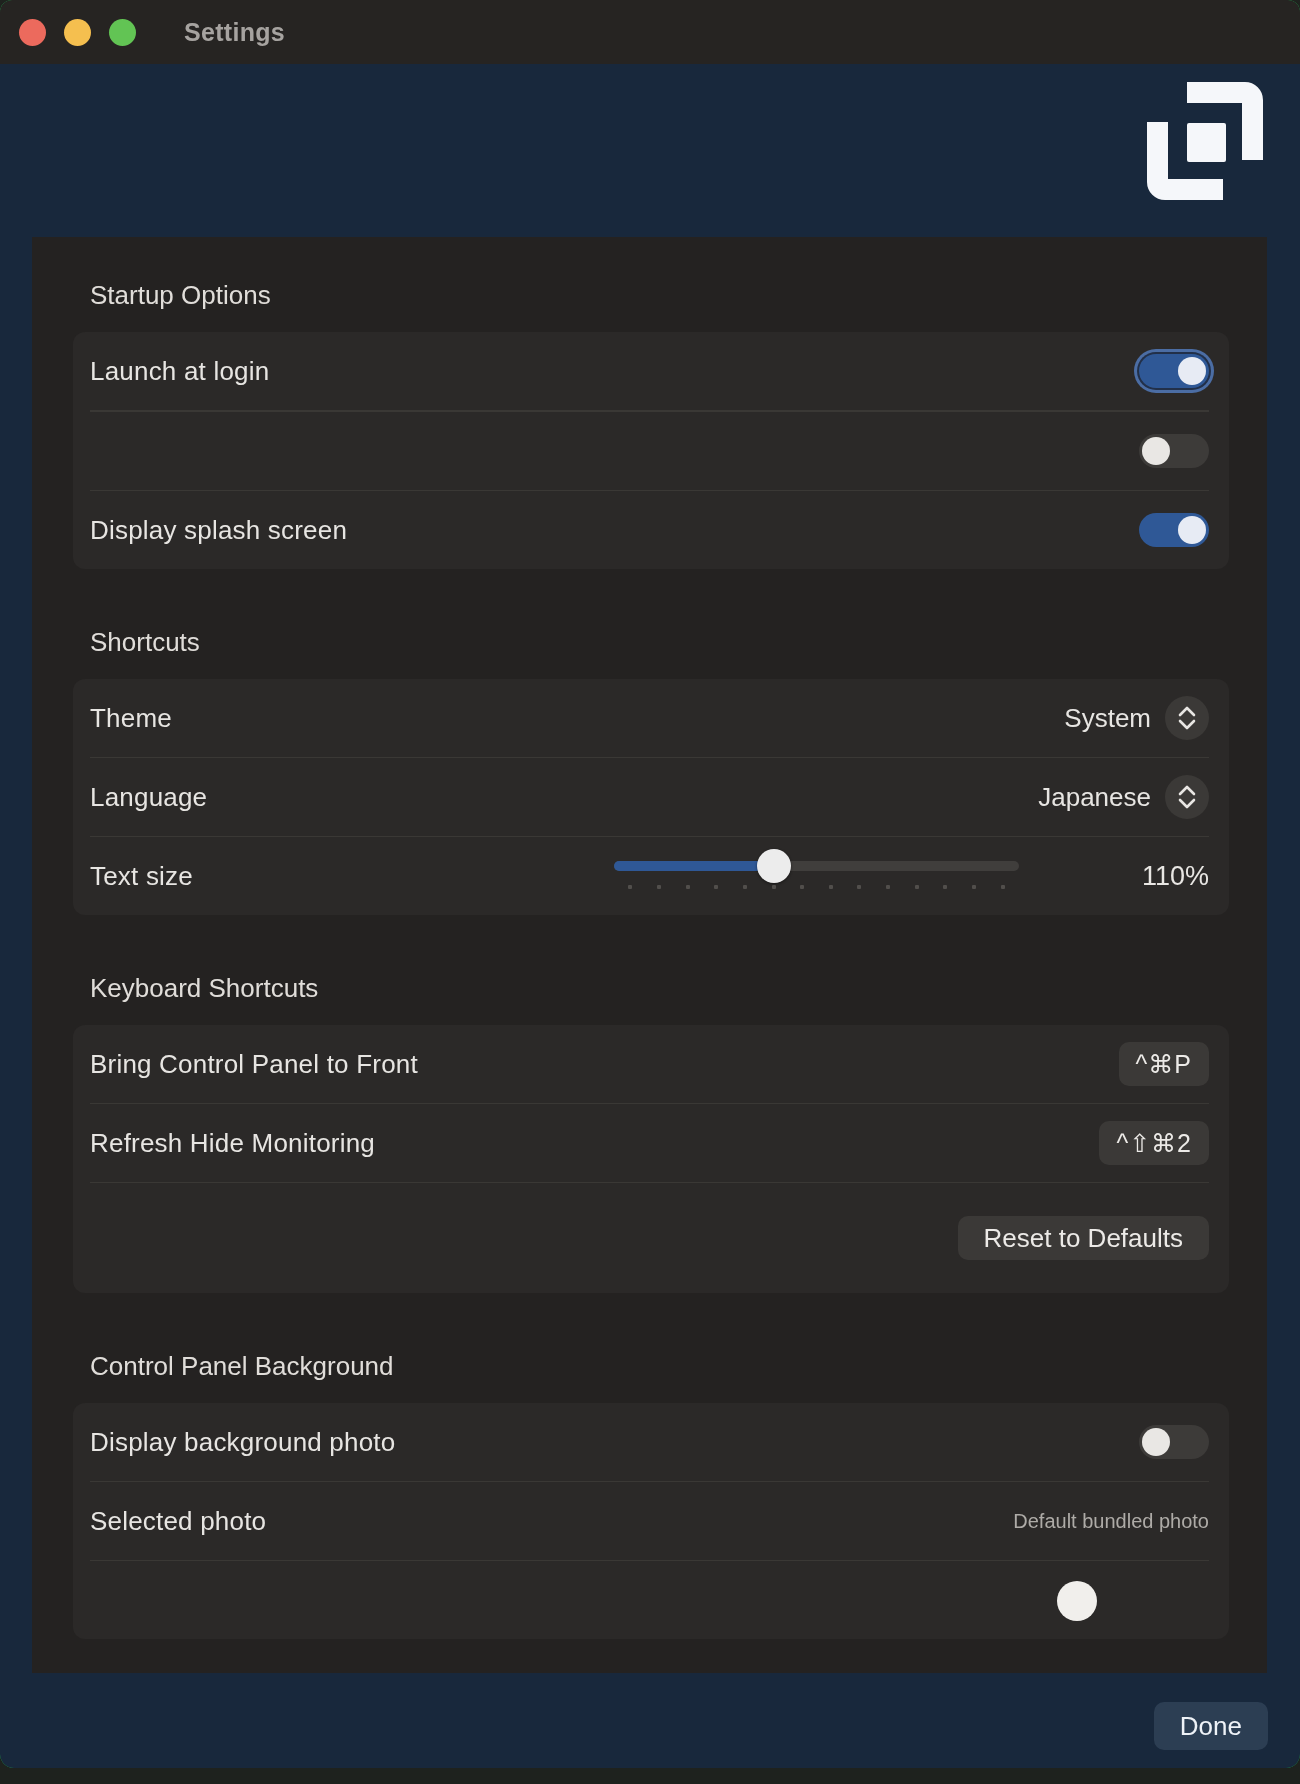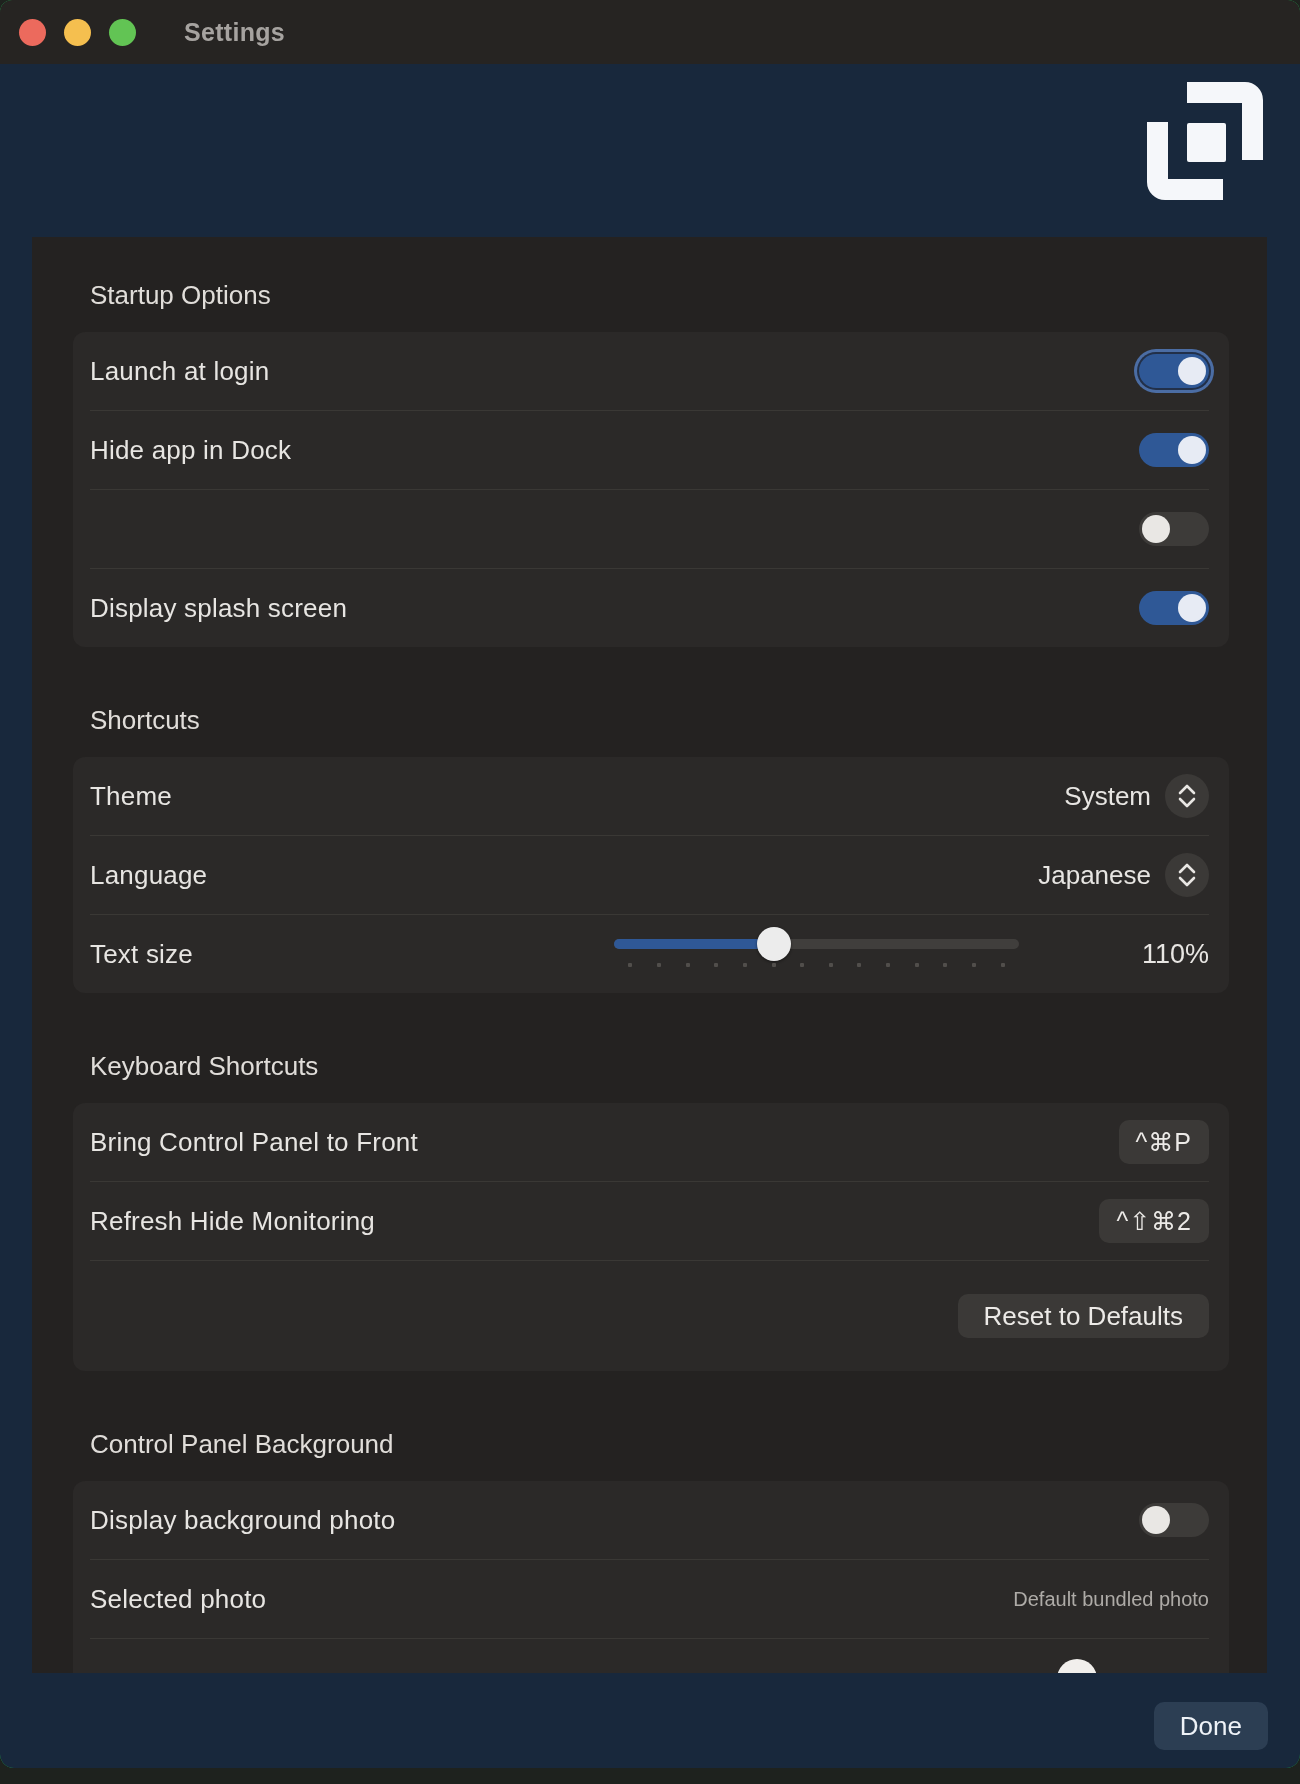--- a/index.html
+++ b/index.html
@@ -132,26 +132,20 @@
         <div class="section">
     <div class="section-title">Startup Options</div>
     <div class="card">
             <div class="row">
     <span class="row-label">Launch at login</span>
     <span class="toggle on focused">
       <span class="knob"></span>
     </span>
   </div>
             <div class="sep"></div>
-            <div class="row">
-    <span class="row-label">Hide app in Dock</span>
-    <span class="toggle on">
-      <span class="knob"></span>
-    </span>
-  </div>
             <div class="sep"></div>
             <div class="row">
     <span class="toggle">
       <span class="knob"></span>
     </span>
   </div>
             <div class="sep"></div>
             <div class="row">
     <span class="row-label">Display splash screen</span>
     <span class="toggle on">

